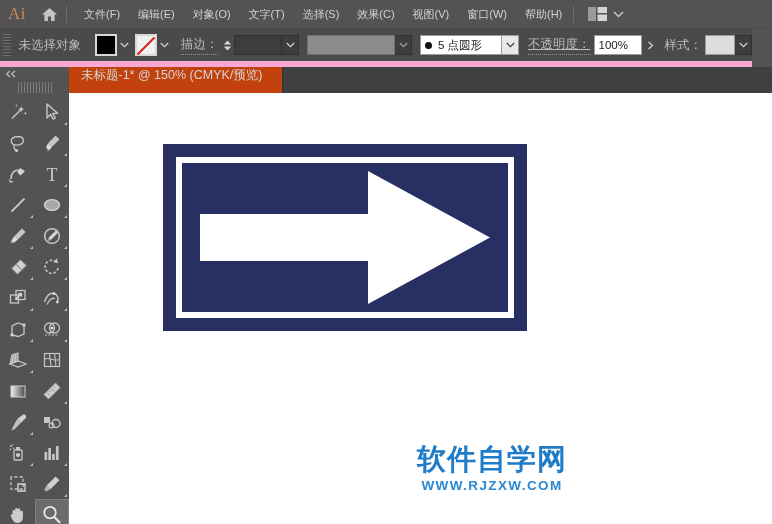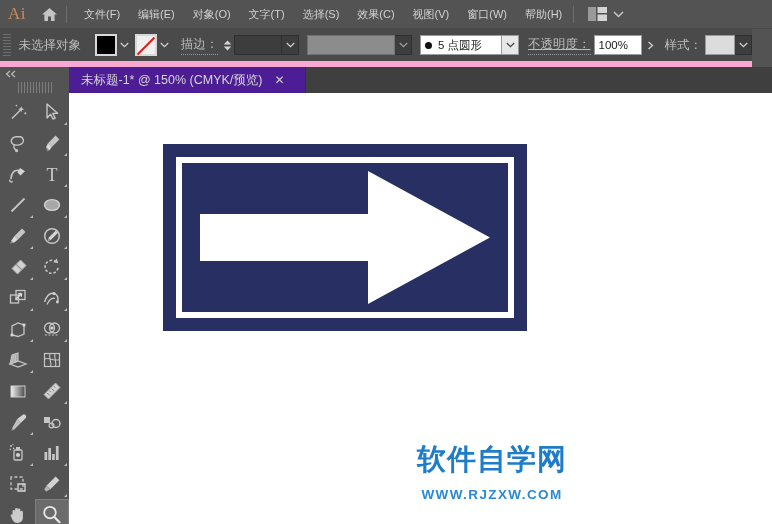--- a/index.html
+++ b/index.html
@@ -198,29 +198,30 @@
     position: absolute;
     left: 69px; top: 67px;
     width: 703px; height: 26px;
     background: #3f3f3f;
     display: flex;
     align-items: flex-end;
     box-sizing: border-box;
   }
   .doc-tab {
     height: 26px;
-    background: #4c1d95;
+    background: #c2410c;
     display: flex;
     align-items: center;
     padding: 0 20px 0 12px;
     gap: 12px;
     color: #d6d6d6;
     font-size: 12.5px;
     white-space: nowrap;
     border-right: 1px solid #323232;
+    flex-direction: column;
   }
   .tab-close {
     font-size: 12px;
     color: #cfcfcf;
     line-height: 1;
   }
 
   
   .toolbar {
     position: absolute;
@@ -325,21 +326,21 @@
     color: #1e7cc8;
     letter-spacing: 1px;
     line-height: 1.05;
   }
   .wm-url {
     font-family: "Liberation Sans", "DejaVu Sans", sans-serif;
     font-size: 13.5px;
     font-weight: bold;
     color: #2a8ad4;
     letter-spacing: 1.4px;
-    margin-top: 13px;
+    margin-top: 4px;
   }
 </style>
 </head>
 <body>
 
 <div class="app">
 
   <div class="menubar">
     <div class="ai-logo">Ai</div>
     <div class="home-icon">

